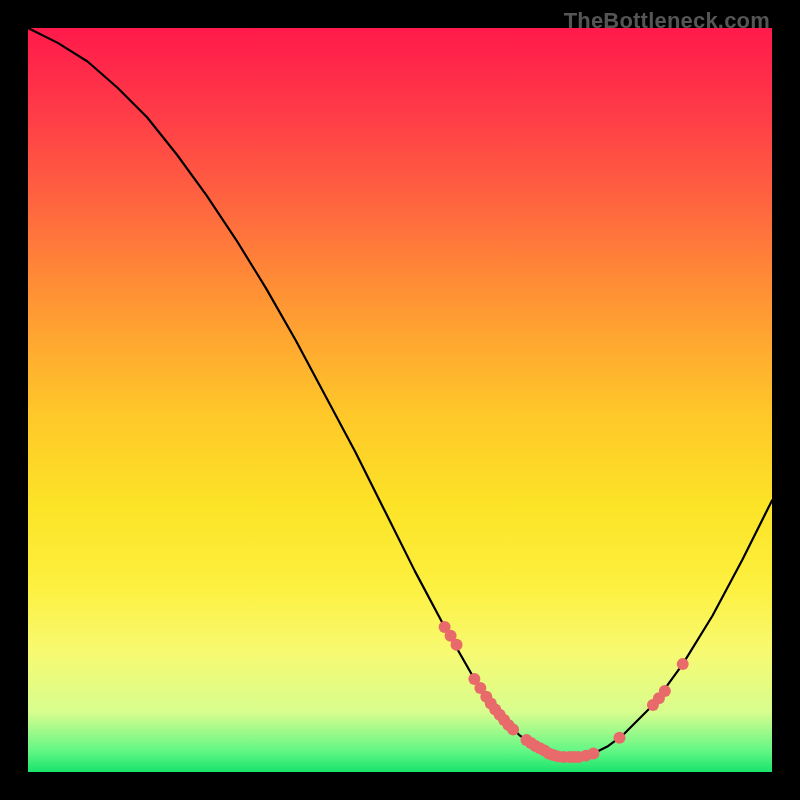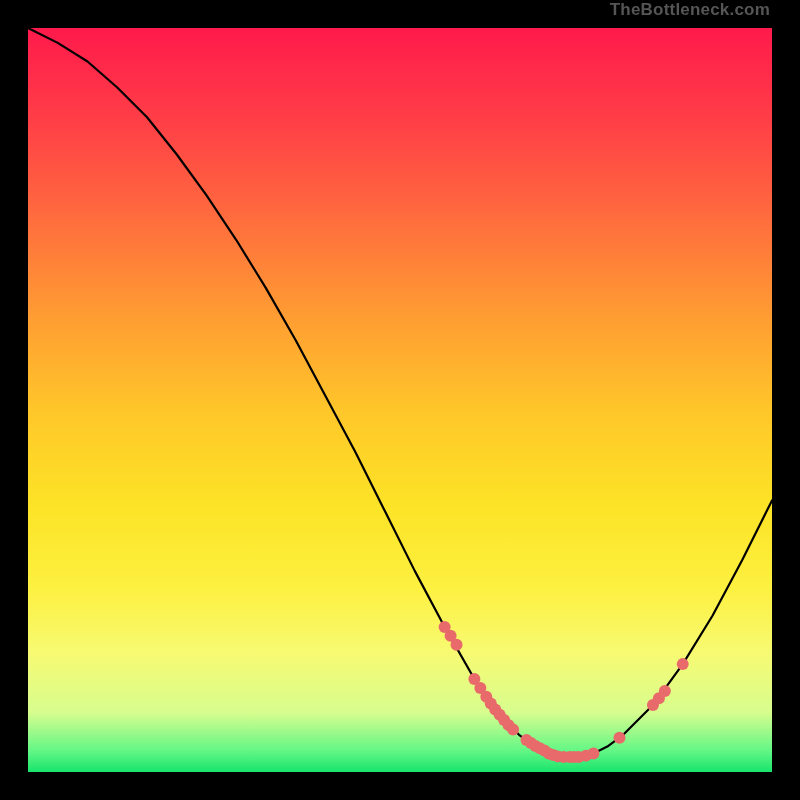--- a/index.html
+++ b/index.html
@@ -41,24 +41,24 @@
       #66f786 97%,
       #18e46c 100%
     );
   }
   .svg-layer {
     position: absolute;
     inset: 0;
   }
   .watermark {
     position: absolute;
-    top: 0;
+    top: 8px;
     right: 30px;
     color: #555;
-    font-size: 17px;
+    font-size: 22px;
     font-weight: 600;
     letter-spacing: 0.2px;
     user-select: none;
   }
 </style>
 </head>
 <body>
 
 <div class="frame">
 

